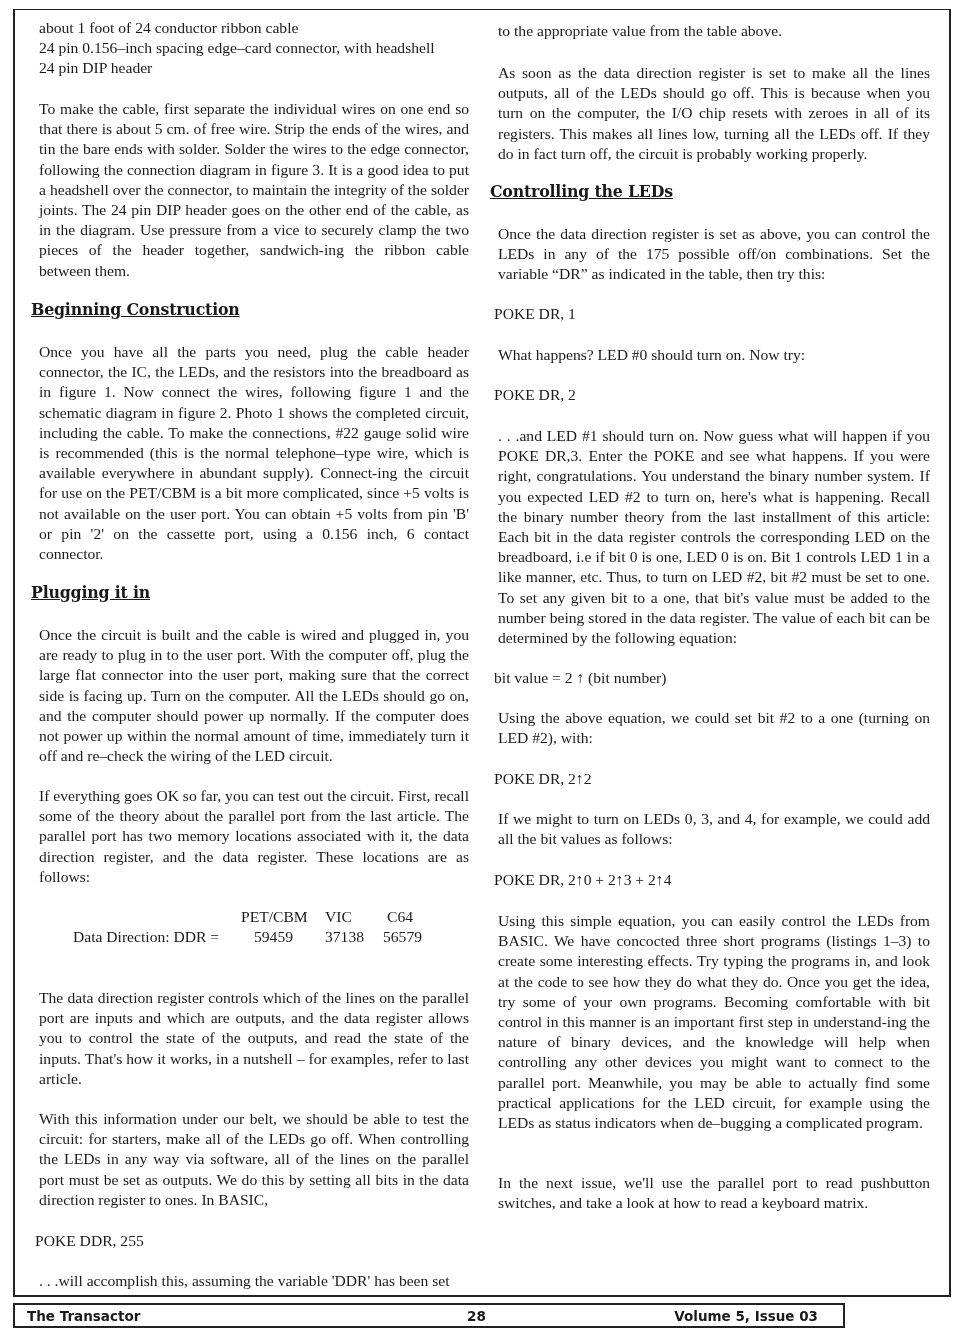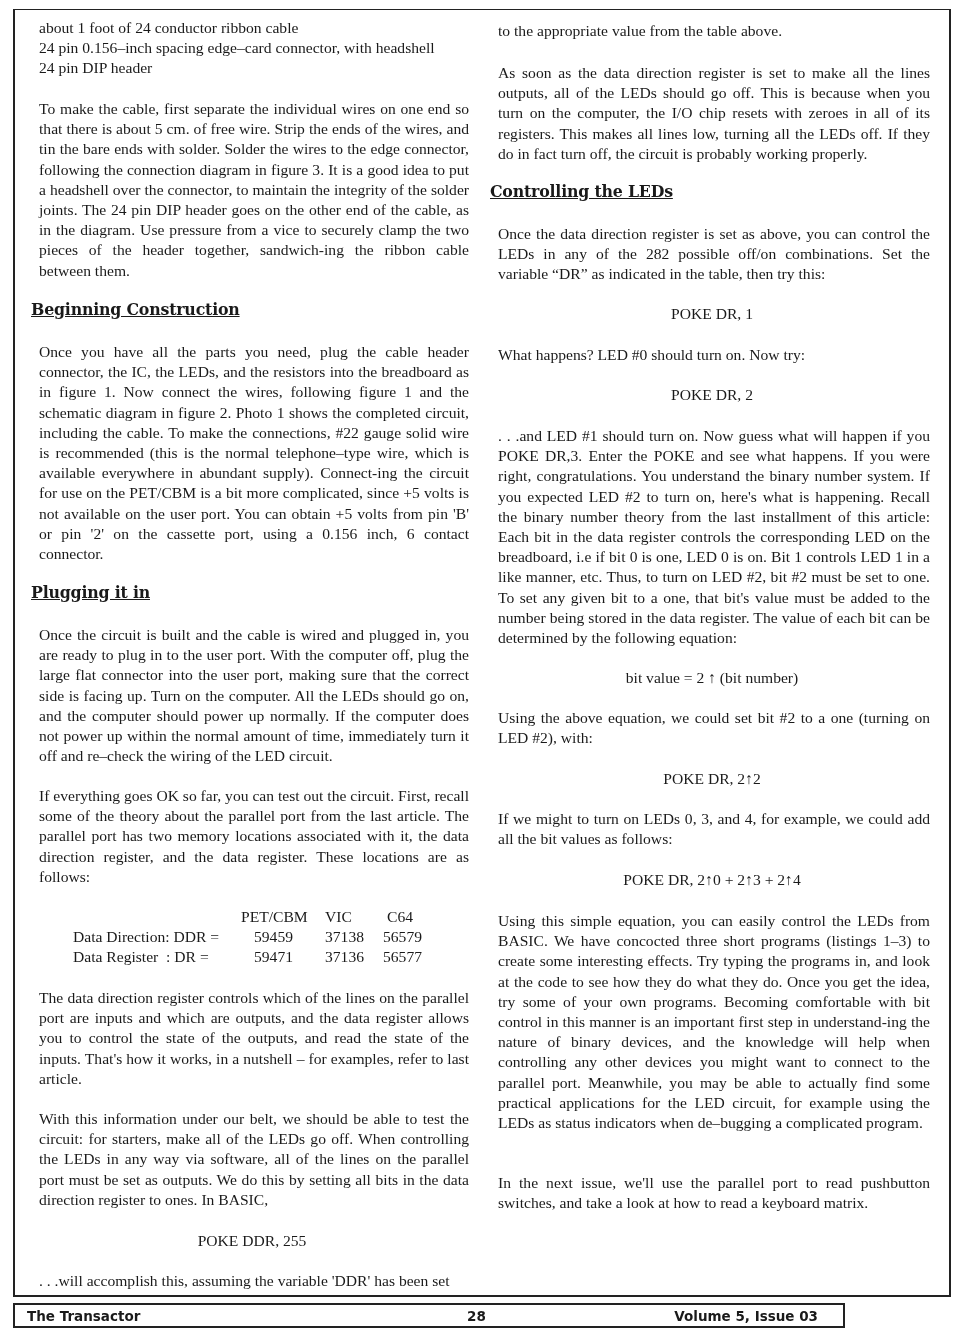--- a/index.html
+++ b/index.html
@@ -8,21 +8,21 @@
   .frame { position: absolute; left: 13px; top: 9px; width: 938px; height: 1288px;
            border: 2px solid #222; border-top-width: 1.5px; box-sizing: border-box; }
   .col { position: absolute; top: 0; font-size: 15.6px; line-height: 20.2px; }
   .col.left { left: 31px; width: 438px; }
   .col.right { left: 490px; width: 440px; }
   .col p { margin: 0; text-align: justify; }
   .blk { position: absolute; left: 8px; right: 0; }
   .list-line { text-align: left !important; white-space: nowrap; }
   h3 { margin: 0; font-size: 15.8px; font-weight: bold; position: absolute; left: 0;
        font-family: "DejaVu Serif", serif; letter-spacing: -0.2px; text-decoration: underline; }
-  .code { position: absolute; left: 4px; right: 0; text-align: center; }
+  .code { position: absolute; left: 4px; right: 0; }
   table.regs { position: absolute; border-collapse: collapse; font-size: 15.6px; }
   table.regs td, table.regs th { padding: 0; font-weight: normal; height: 20.2px; }
   .footer { position: absolute; left: 13px; top: 1303px; width: 832px; height: 25px;
             border: 2px solid #222; box-sizing: border-box;
             font-family: "DejaVu Sans", sans-serif; font-weight: bold; font-size: 13.5px; }
   .footer span { position: absolute; top: 3px; }
 </style>
 </head>
 <body>
 
@@ -58,26 +58,20 @@
       <th style="width:84px; text-align:left;">PET/CBM</th>
       <th style="width:56px; text-align:left;">VIC</th>
       <th style="width:60px; text-align:left; padding-left:6px;">C64</th>
     </tr>
     <tr>
       <td style="white-space:pre;">Data Direction: DDR =</td>
       <td style="padding-left:13px;">59459</td>
       <td>37138</td>
       <td style="padding-left:2px;">56579</td>
     </tr>
-    <tr>
-      <td style="white-space:pre;">Data Register  : DR =</td>
-      <td style="padding-left:13px;">59471</td>
-      <td>37136</td>
-      <td style="padding-left:2px;">56577</td>
-    </tr>
   </tbody>
     </table>
 
   <div class="blk" style="top:988px;">
       <p>The data direction register controls which of the lines on the parallel port are inputs and which are outputs, and the data register allows you to control the state of the outputs, and read the state of the inputs. That's how it works, in a nutshell – for examples, refer to last article.</p>
     </div>
   <div class="blk" style="top:1109px;">
       <p>With this information under our belt, we should be able to test the circuit: for starters, make all of the LEDs go off. When controlling the LEDs in any way via software, all of the lines on the parallel port must be set as outputs. We do this by setting all bits in the data direction register to ones. In BASIC,</p>
     </div>
   <div class="code" style="top:1231px;">POKE DDR, 255</div>
@@ -89,21 +83,21 @@
 <div class="col right">
   <div class="blk" style="top:21px;">
       <p>to the appropriate value from the table above.</p>
     </div>
   <div class="blk" style="top:63px;">
       <p>As soon as the data direction register is set to make all the lines outputs, all of the LEDs should go off. This is because when you turn on the computer, the I/O chip resets with zeroes in all of its registers. This makes all lines low, turning all the LEDs off. If they do in fact turn off, the circuit is probably working properly.</p>
     </div>
 
   <h3 style="top:182px;">Controlling the LEDs</h3>
   <div class="blk" style="top:224px;">
-      <p>Once the data direction register is set as above, you can control the LEDs in any of the 282 possible off/on combinations. Set the variable “DR” as indicated in the table, then try this:</p>
+      <p>Once the data direction register is set as above, you can control the LEDs in any of the 175 possible off/on combinations. Set the variable “DR” as indicated in the table, then try this:</p>
     </div>
 
   <div class="code" style="top:304px;">POKE DR, 1</div>
   <div class="blk" style="top:345px;">
       <p>What happens? LED #0 should turn on. Now try:</p>
     </div>
   <div class="code" style="top:385px;">POKE DR, 2</div>
   <div class="blk" style="top:426px;">
       <p>. . .and LED #1 should turn on. Now guess what will happen if you POKE DR,3. Enter the POKE and see what happens. If you were right, congratulations. You understand the binary number system. If you expected LED #2 to turn on, here's what is happening. Recall the binary number theory from the last installment of this article: Each bit in the data register controls the corresponding LED on the breadboard, i.e if bit 0 is one, LED 0 is on. Bit 1 controls LED 1 in a like manner, etc. Thus, to turn on LED #2, bit #2 must be set to one. To set any given bit to a one, that bit's value must be added to the number being stored in the data register. The value of each bit can be determined by the following equation:</p>
     </div>

